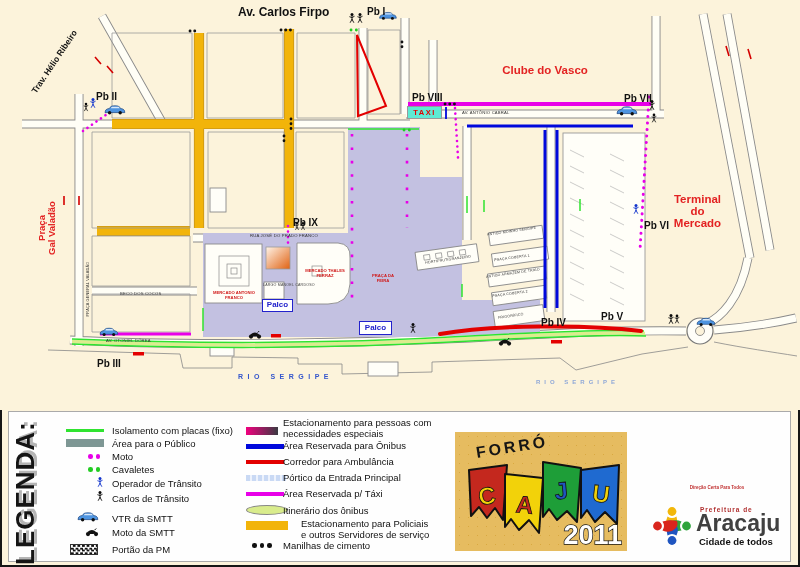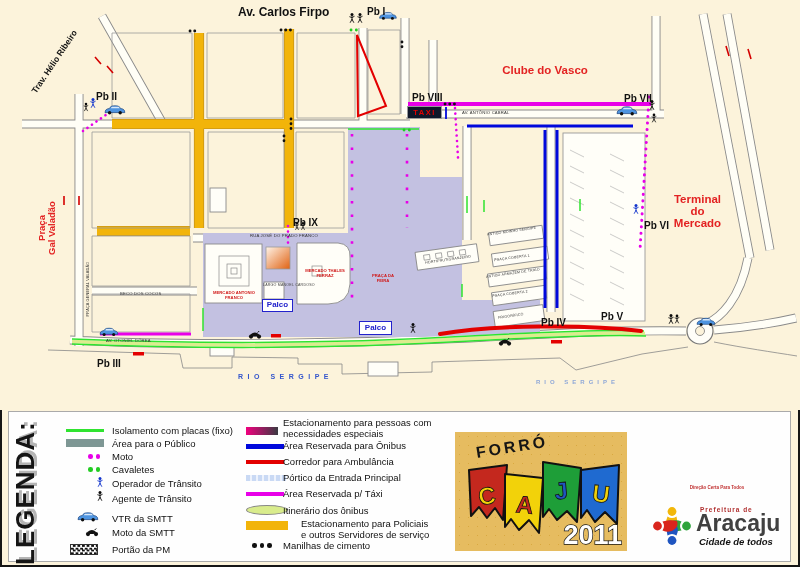--- a/index.html
+++ b/index.html
@@ -32,21 +32,21 @@
   .park{stroke:#B5B5B5;stroke-width:0.7;fill:none}
   .person-black{color:#0B0B0B}.person-blue{color:#1133CC}
   
   .mlbl{position:absolute;font-weight:bold;color:#111;font-size:10px;line-height:1.05;white-space:nowrap}
   .pre{white-space:pre-line}
   .tiny{position:absolute;font-size:4.2px;color:#333;line-height:1.1;letter-spacing:.2px;white-space:nowrap}
   .bred{position:absolute;color:#D01818;font-weight:bold;font-size:4.2px;line-height:1.2;text-align:center}
   .bigred{position:absolute;color:#E32222;font-weight:bold;font-size:11.5px;line-height:1.05;text-align:center}
   .palco-box{position:absolute;background:#fff;border:1.4px solid #2222CC;color:#2222CC;
              font-weight:bold;font-size:8px;text-align:center;line-height:10px}
-  .taxi-box{position:absolute;left:407px;top:106px;width:33px;height:11px;background:#0f172a;
+  .taxi-box{position:absolute;left:407px;top:106px;width:33px;height:11px;background:#5eead4;
             border:1px solid #999;color:#E30000;font-weight:bold;font-size:7.5px;
             letter-spacing:1.5px;text-align:center;line-height:11px}
   .riolbl{position:absolute;color:#3355CC;font-weight:bold;font-size:7px;letter-spacing:4.5px;white-space:nowrap}
   .riolbl2{position:absolute;color:#8FA8D8;font-weight:bold;font-size:6px;letter-spacing:4px;white-space:nowrap}
   
   .legend-panel{position:absolute;left:8px;top:411px;width:781px;height:149px;background:#FEFEFE;border:1px solid #AAA}
   .legend-title{position:absolute;left:-38px;top:483px;width:130px;height:34px;transform:rotate(-90deg);
                 font-size:26px;font-weight:bold;color:#151515;letter-spacing:1px;text-align:center;
                 text-shadow:2.5px 2.5px 0 #B5B5B5}
   .li{position:absolute;font-size:9.5px;color:#111;line-height:1.15}
@@ -64,21 +64,21 @@
   
   .smtt-box{position:absolute;left:690px;top:436px;width:54px;height:46px}
   .smtt-checker{height:9px;background:repeating-conic-gradient(#F0E000 0% 25%,#fff 0% 50%) 0 0/9px 9px}
   .smtt-mid{height:28px;background:#fff;position:relative}
   .smtt-tag{position:absolute;left:675px;top:485px;width:84px;text-align:center;
             font-size:4.5px;font-weight:bold;color:#C03030}
   
   .pref-line1{position:absolute;left:700px;top:506px;font-size:6.5px;font-weight:bold;
               color:#B03030;letter-spacing:1px}
   .pref-name{position:absolute;left:696px;top:510px;font-size:23px;font-weight:bold;color:#404040}
-  .pref-tag{position:absolute;left:699px;top:536px;font-size:9.5px;font-weight:bold;font-style:italic;color:#111}
+  .pref-tag{position:absolute;left:699px;top:536px;font-size:9.5px;font-weight:bold;color:#111}
 </style>
 </head>
 <body>
 
 <div class="page">
 
   <svg class="map" width="800" height="410" viewBox="0 0 800 410">
     <defs>
       <path id="roads" d="M22,124 H410 M406,114 H664 M79,94 V346 M102,16 L163,124
         M363,28 V124 M405,18 V114 M433,40 V114 M467,126 V240 M551,126 V312 M656,16 V114
@@ -303,21 +303,21 @@
   <svg class="sw" style="left:84px;top:526px" width="16" height="11" viewBox="-8 -5.5 16 11">
       <use href="#moto"></use>
     </svg>
   <div class="sw checker" style="left:70px;top:544px;width:26px;height:9.2px"></div>
 
   <div class="li" style="left:112px;top:425.5px">Isolamento com placas (fixo)</div>
   <div class="li" style="left:112px;top:438.5px">Área para o Público</div>
   <div class="li" style="left:112px;top:451.5px">Moto</div>
   <div class="li" style="left:112px;top:464.5px">Cavaletes</div>
   <div class="li" style="left:112px;top:479px">Operador de Trânsito</div>
-  <div class="li" style="left:112px;top:493.5px">Agente de Trânsito</div>
+  <div class="li" style="left:112px;top:493.5px">Carlos de Trânsito</div>
   <div class="li" style="left:112px;top:513.5px">VTR da SMTT</div>
   <div class="li" style="left:112px;top:527.5px">Moto da SMTT</div>
   <div class="li" style="left:112px;top:544.5px">Portão da PM</div>
 
   <div class="sw grad-bar" style="left:246px;top:427px;width:32px;height:8px"></div>
   <div class="sw" style="left:246px;top:444px;width:38px;height:4.5px;background:#0008DC"></div>
   <div class="sw" style="left:246px;top:459.5px;width:38px;height:4.5px;background:#E30000"></div>
   <div class="sw portico" style="left:246px;top:475px;width:40px;height:6px"></div>
   <div class="sw" style="left:246px;top:491.5px;width:38px;height:4.5px;background:#E800E8"></div>
   <div class="sw oval" style="left:246px;top:505px;width:40px;height:8px"></div>

